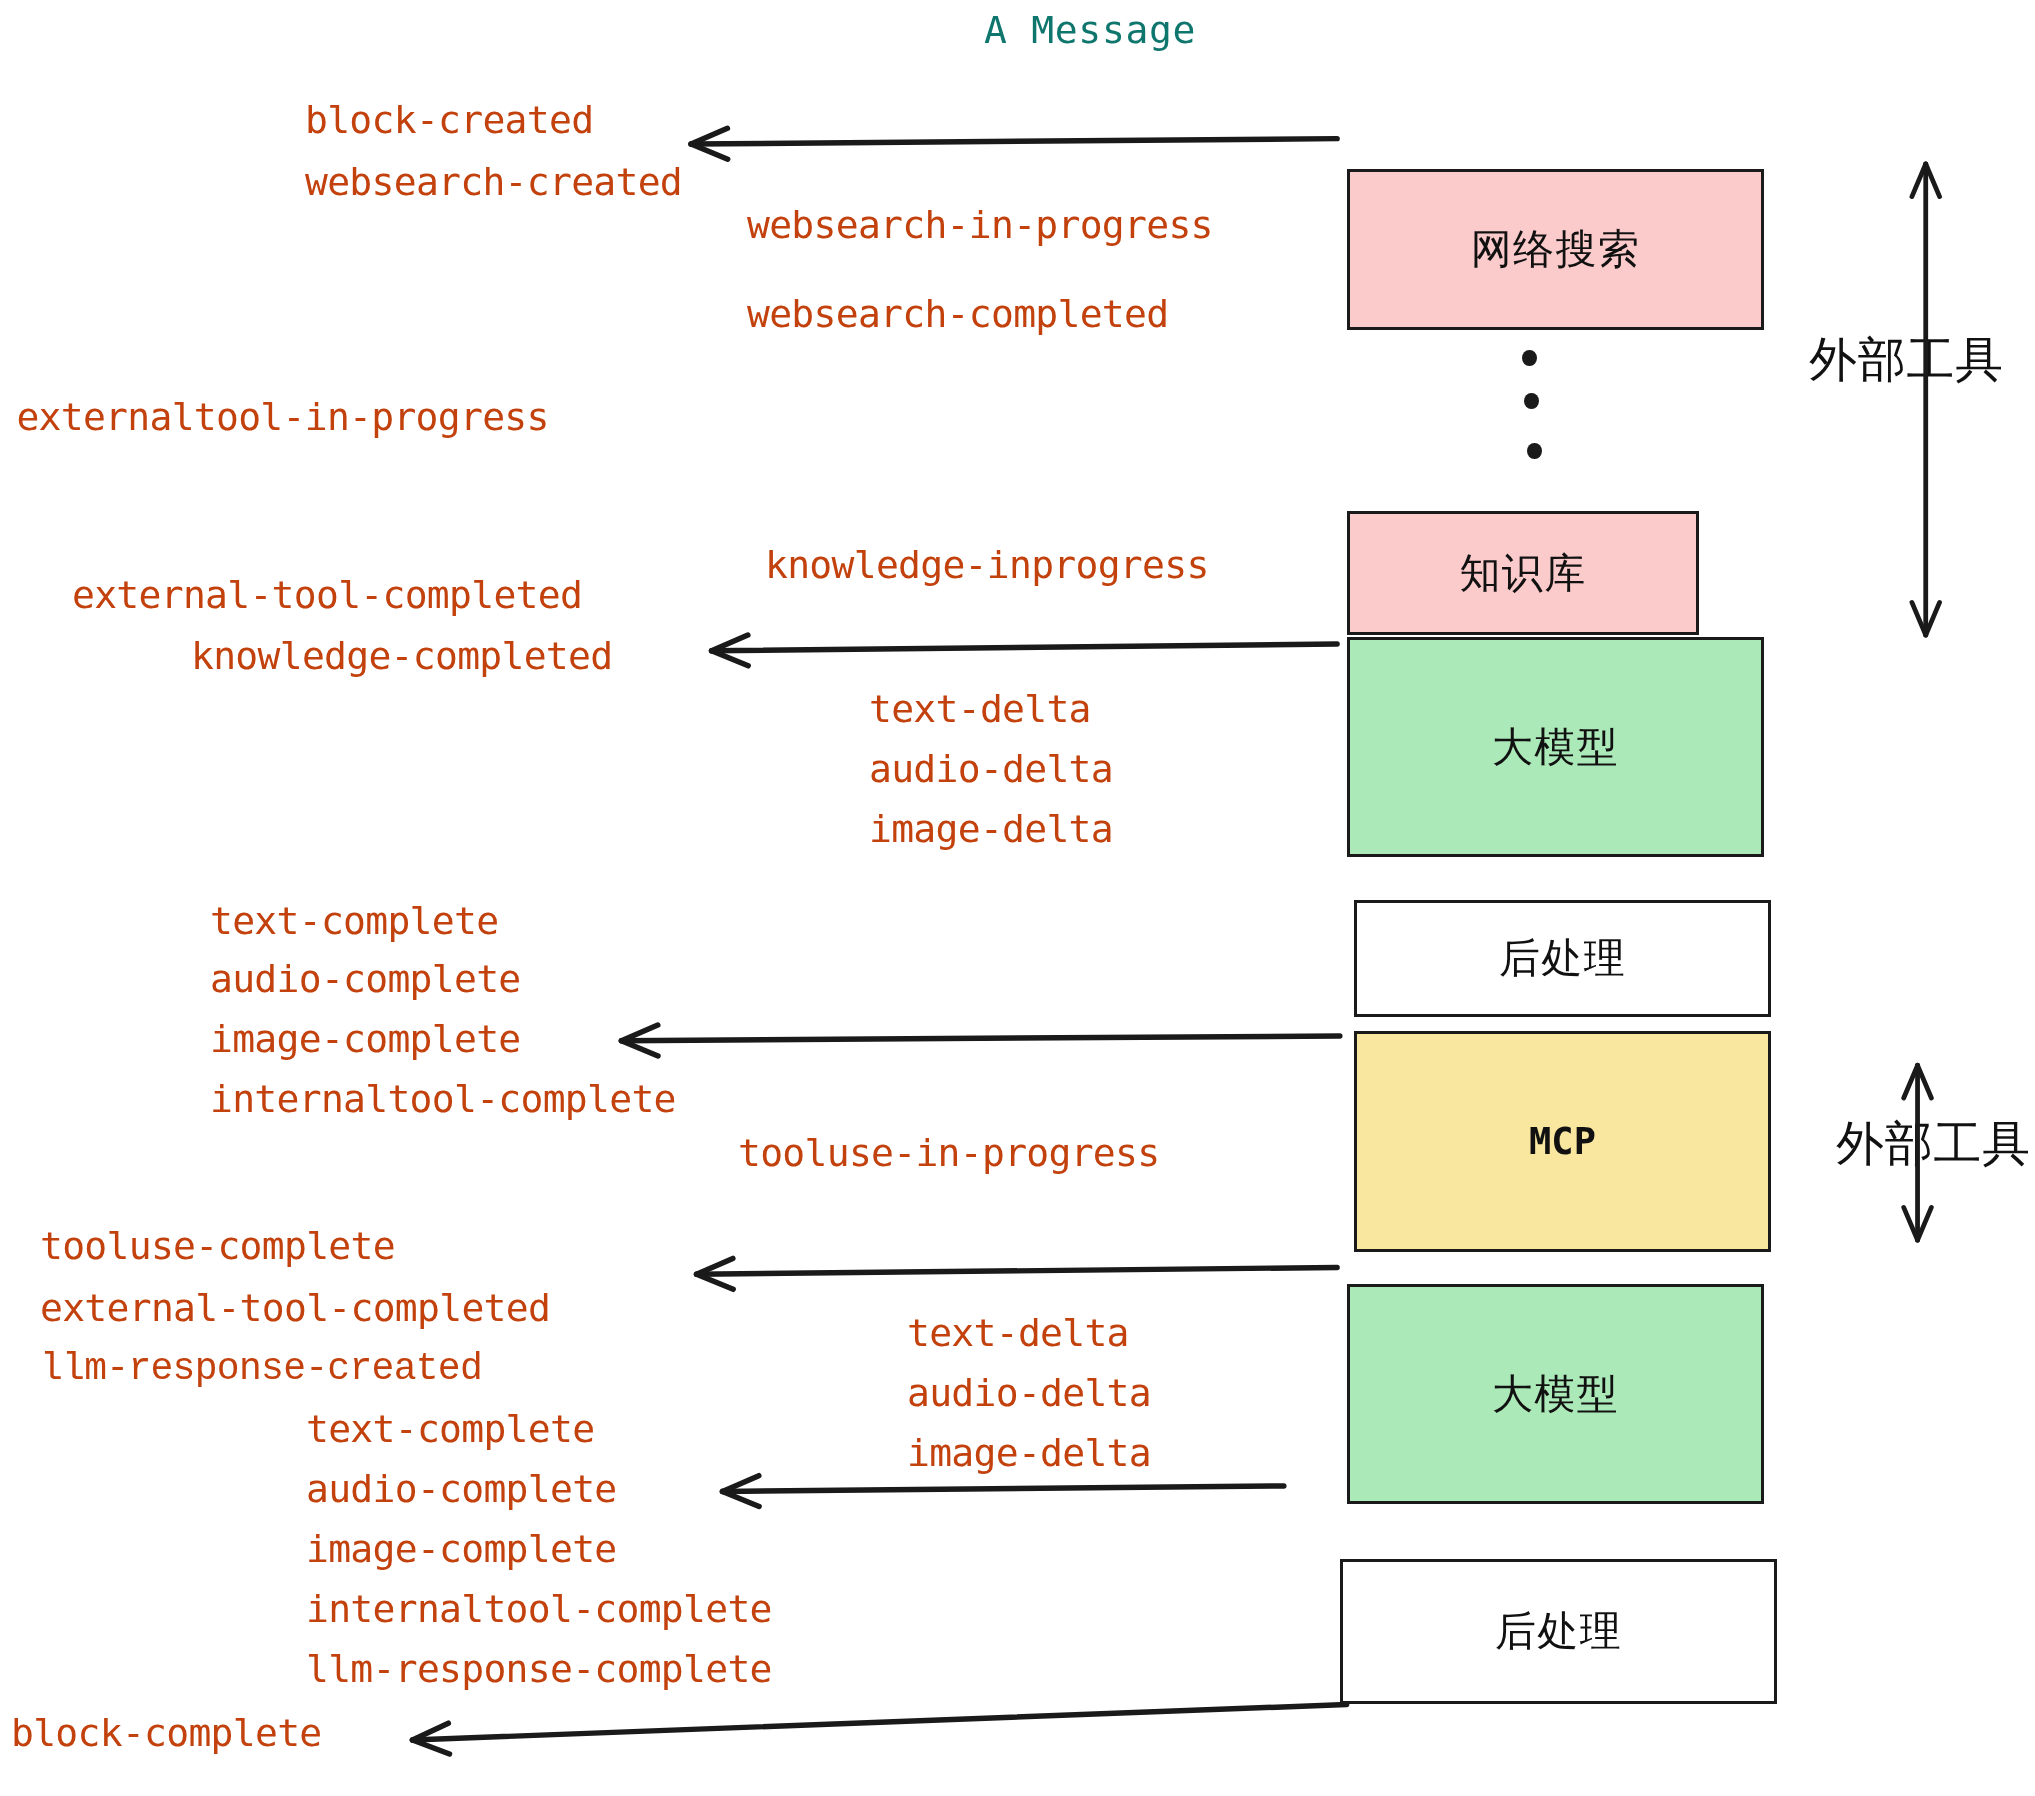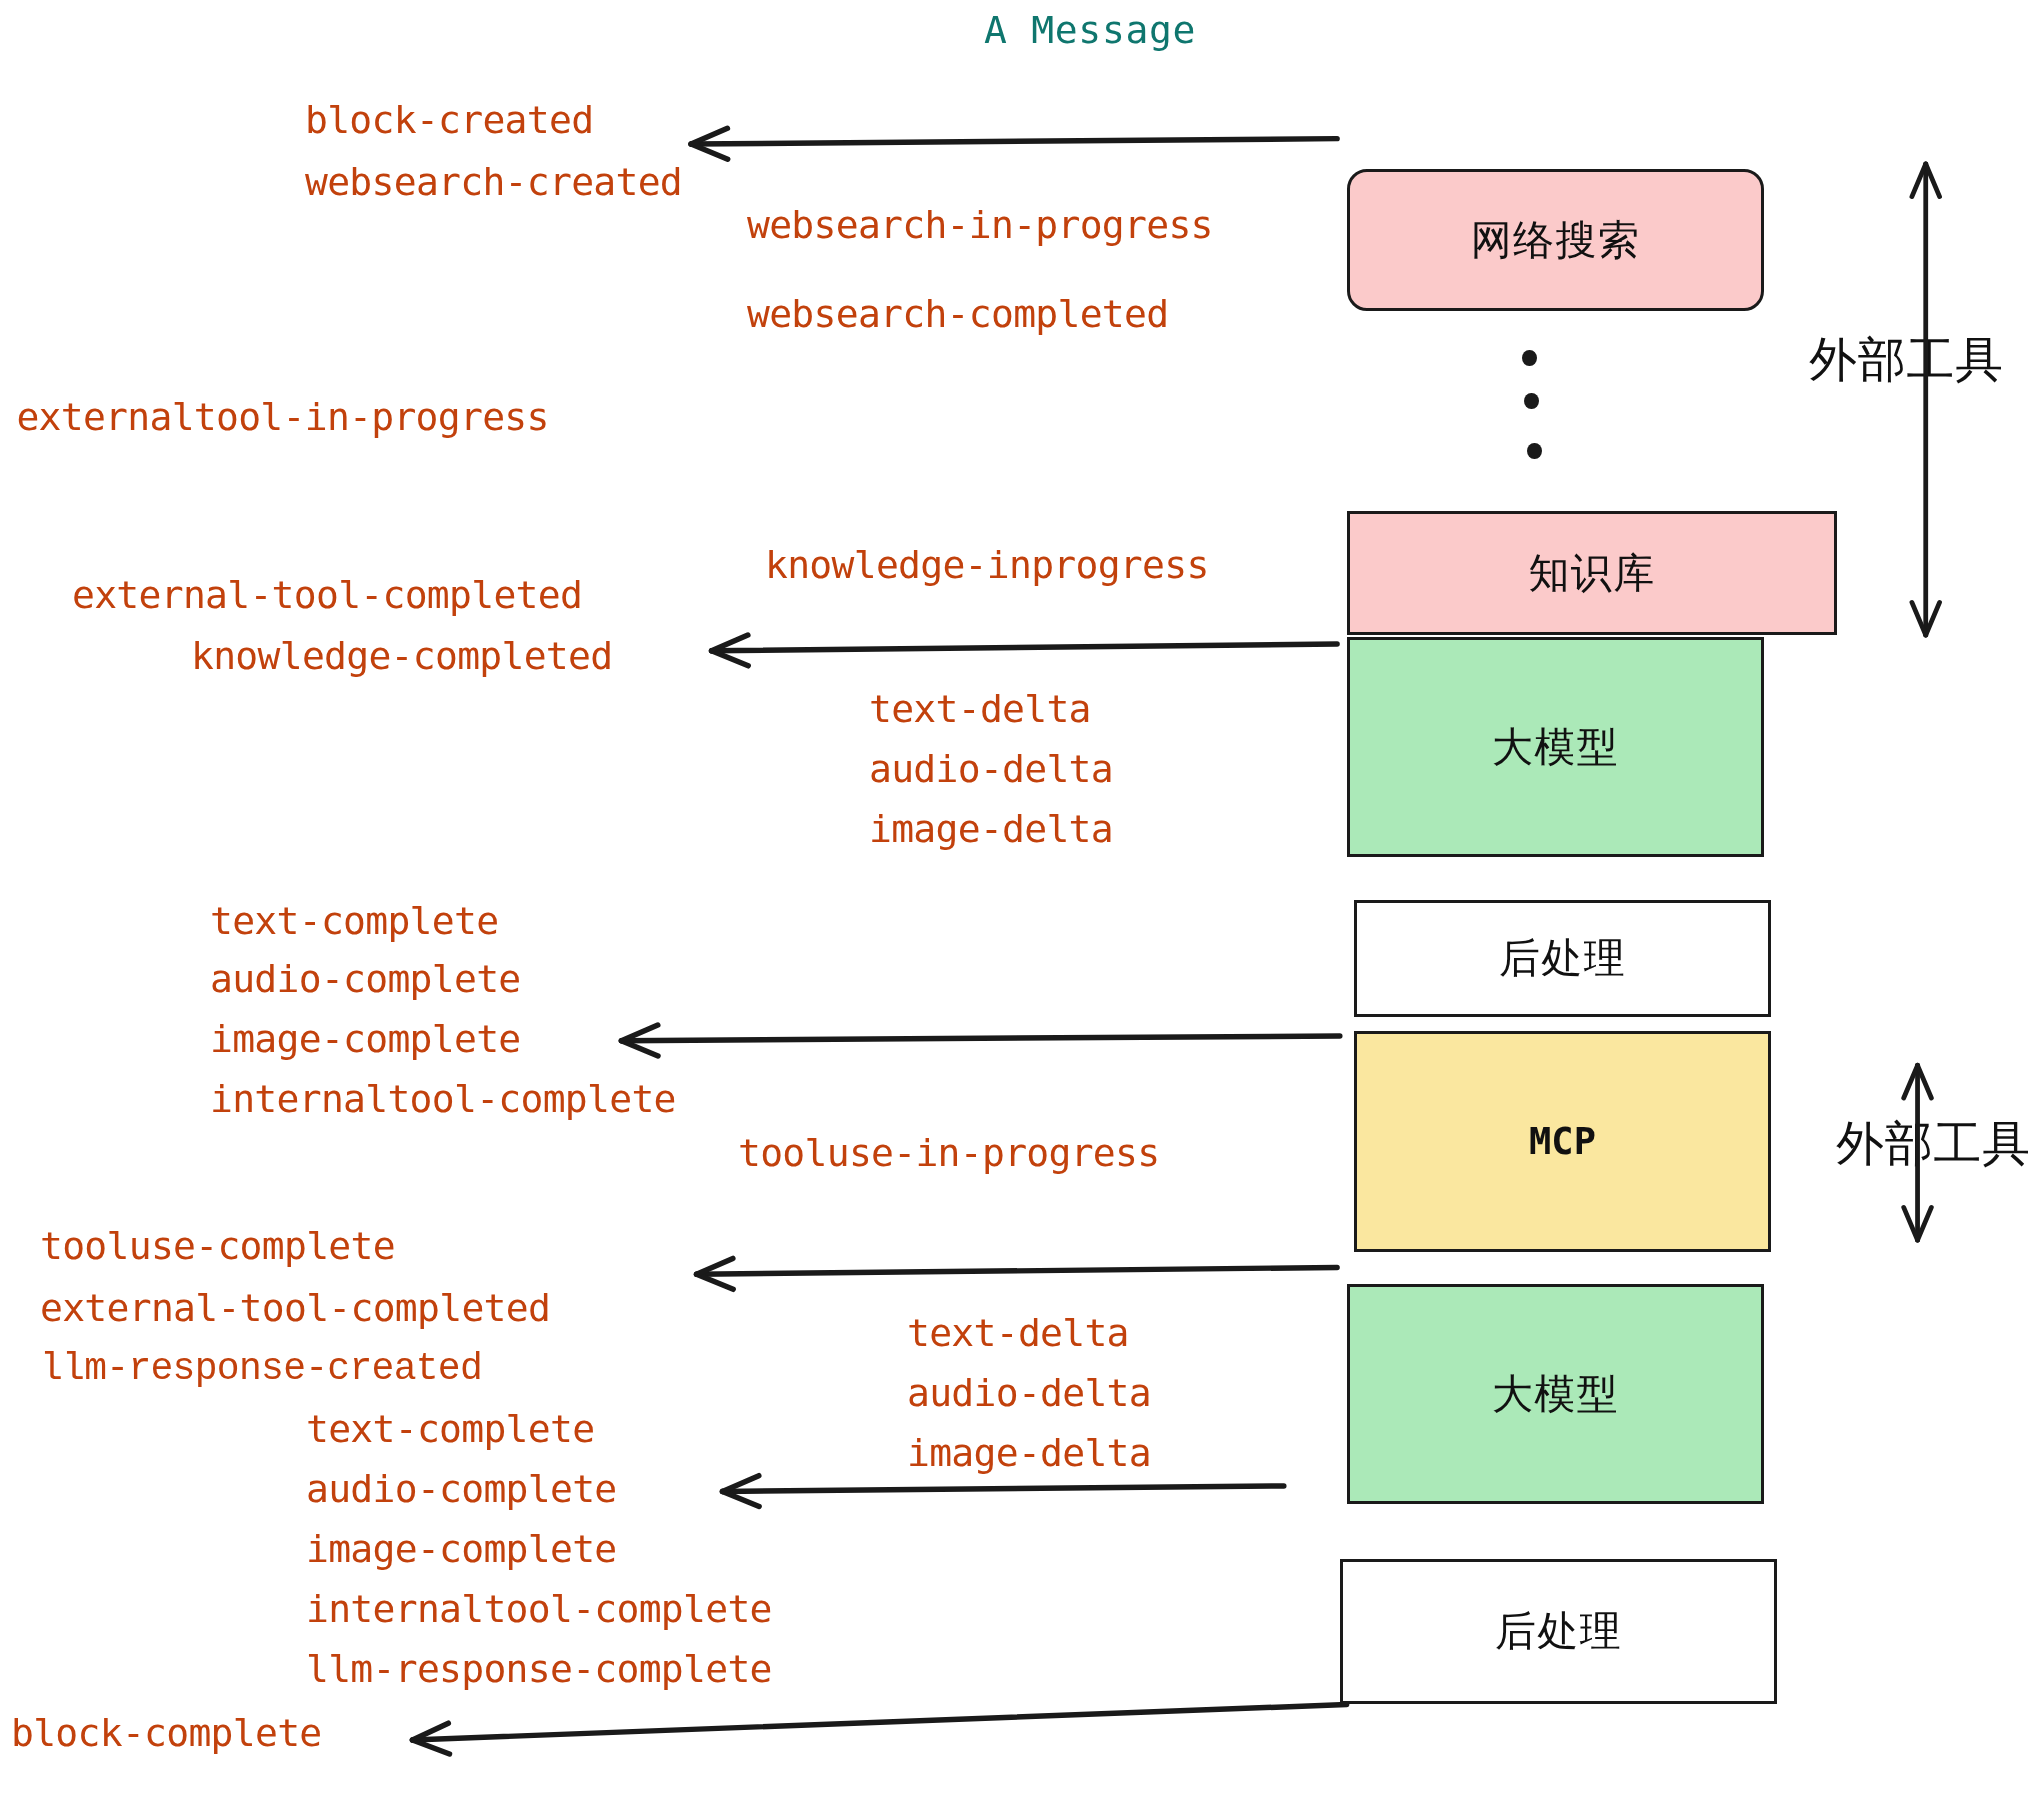--- a/index.html
+++ b/index.html
@@ -73,24 +73,24 @@
     pointer-events: none;
   }
 </style>
 </head>
 <body>
 
 <div id="canvas">
 
   <div class="title" style="left: 984px; top: 8.2px;">A Message</div>
 
-  <div class="node" style="left: 1347px; top: 169px; width: 417px; height: 142px; background: rgb(251, 202, 202); border-radius: 20px;">
+  <div class="node" style="left: 1347px; top: 169px; width: 417px; height: 161px; background: rgb(251, 202, 202);">
     <span>网络搜索</span>
   </div>
-  <div class="node" style="left: 1347px; top: 511px; width: 490px; height: 124px; background: rgb(251, 202, 202);">
+  <div class="node" style="left: 1347px; top: 511px; width: 352px; height: 124px; background: rgb(251, 202, 202);">
     <span>知识库</span>
   </div>
   <div class="node" style="left: 1347px; top: 637px; width: 417px; height: 220px; background: rgb(171, 233, 184);">
     <span>大模型</span>
   </div>
   <div class="node" style="left: 1354px; top: 900px; width: 417px; height: 117px; background: rgb(255, 255, 255);">
     <span>后处理</span>
   </div>
   <div class="node mono" style="left: 1354px; top: 1031px; width: 417px; height: 221px; background: rgb(250, 231, 159);">
     <span>MCP</span>

